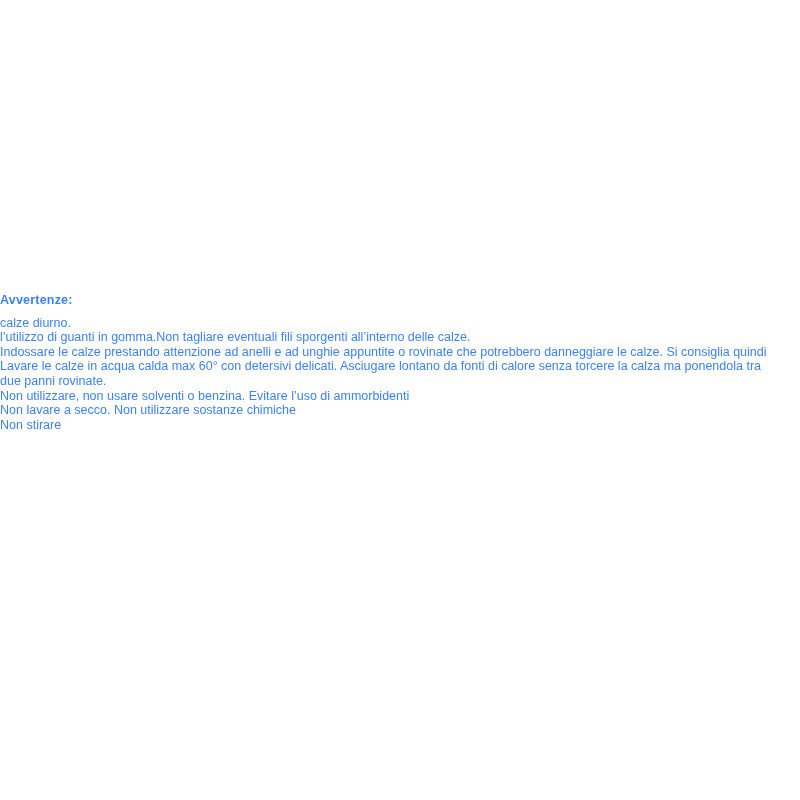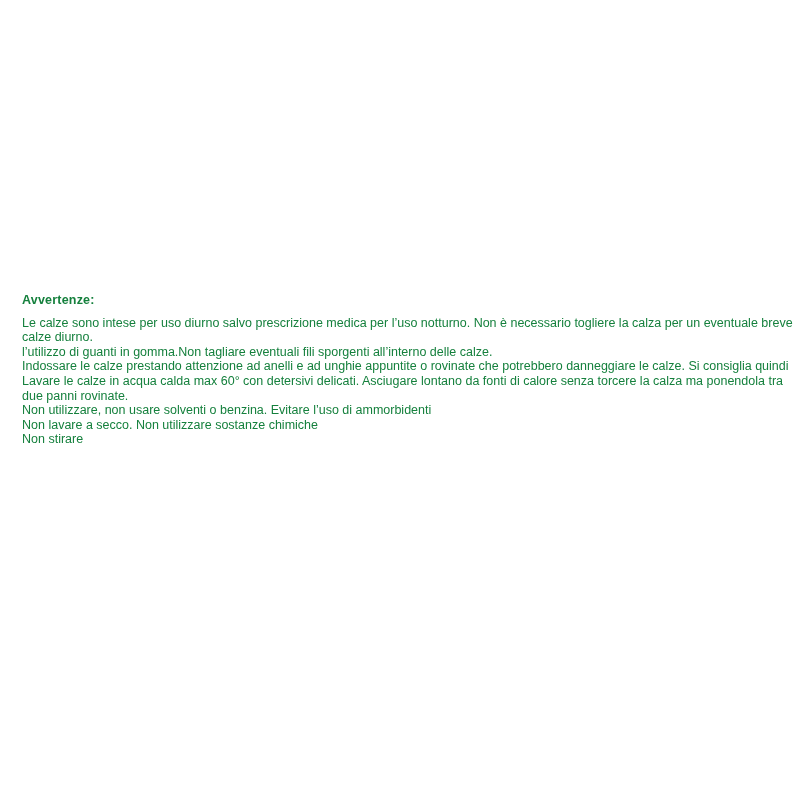--- a/index.html
+++ b/index.html
@@ -5,23 +5,23 @@
   html, body { margin: 0; padding: 0; }
   body {
     width: 800px;
     height: 800px;
     background: #ffffff;
     overflow: hidden;
     font-family: "Liberation Sans", "DejaVu Sans", sans-serif;
   }
   .care-text {
     box-sizing: border-box;
-    padding: 293px 0 0 22px;
+    padding: 293px 0 0 0;
     width: 632px;
-    color: #15803d;
+    color: #3b82f6;
   }
   .section { margin: 0; }
   .section-heading {
     font-size: 12.5px;
     font-weight: 700;
     line-height: 14.6px;
     letter-spacing: 0.2px;
     margin: 4px 0 8px 0;
     white-space: pre;
   }
@@ -34,21 +34,20 @@
     white-space: pre;
   }
 </style>
 </head>
 <body>
 
 <main class="care-text">
 
   <section class="section">
     <div class="section-heading">Avvertenze:</div>
-    <div class="text-line">Le calze sono intese per uso diurno salvo prescrizione medica per l’uso notturno. Non è necessario togliere la calza per un eventuale breve</div>
     <div class="text-line">calze diurno.</div>
   </section>
 
   <section class="section">
     <div class="text-line">l’utilizzo di guanti in gomma.Non tagliare eventuali fili sporgenti all’interno delle calze.</div>
     <div class="text-line">Indossare le calze prestando attenzione ad anelli e ad unghie appuntite o rovinate che potrebbero danneggiare le calze. Si consiglia quindi</div>
   </section>
 
   <section class="section">
     <div class="text-line">Lavare le calze in acqua calda max 60° con detersivi delicati. Asciugare lontano da fonti di calore senza torcere la calza ma ponendola tra</div>

